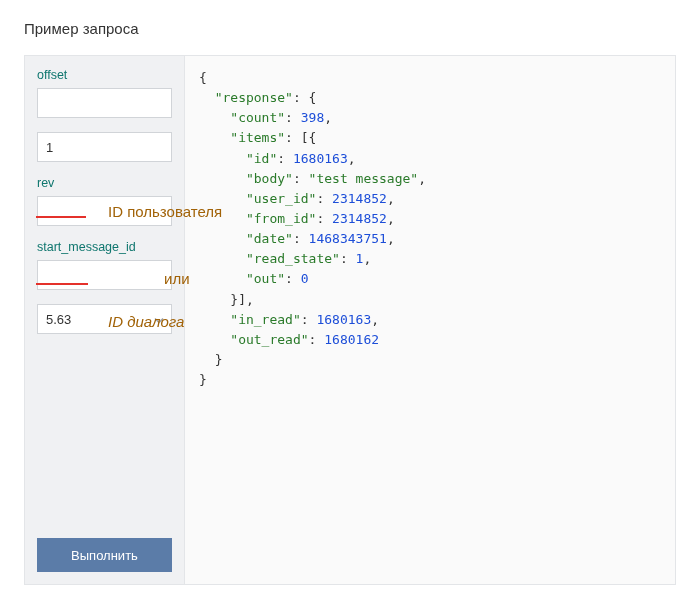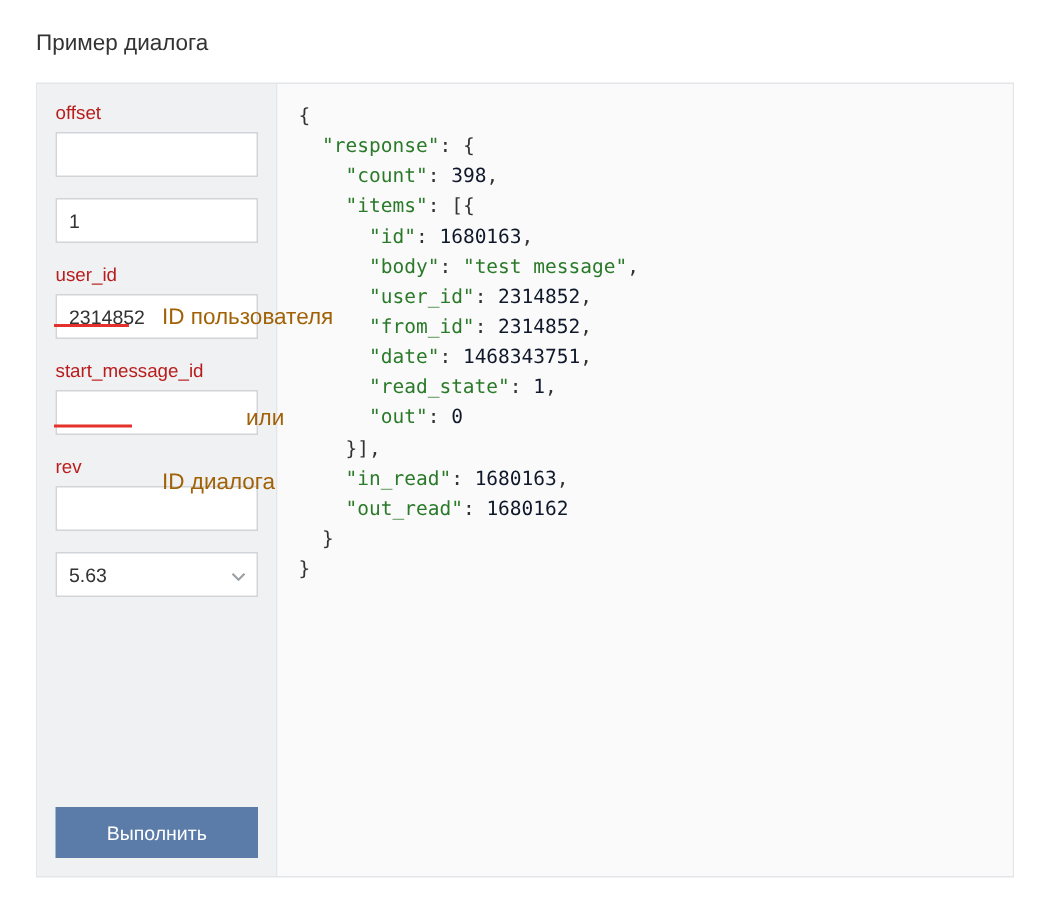--- a/index.html
+++ b/index.html
@@ -29,21 +29,21 @@
     border-right: 1px solid #e3e5e8;
     padding: 12px 12px;
     display: flex;
     flex-direction: column;
   }
   .field {
     margin-bottom: 14px;
   }
   .field-label {
     font-size: 12.5px;
-    color: #b91c1c;
+    color: #0f766e;
     margin-bottom: 6px;
     display: block;
   }
   .field-input {
     width: 100%;
     height: 30px;
     border: 1px solid #d1d4d8;
     background: #fff;
     padding: 0 8px;
     font-size: 13px;
@@ -84,67 +84,63 @@
     background: #fafafa;
     font-family: Consolas, Menlo, Monaco, monospace;
     font-size: 13px;
     line-height: 1.55;
     color: #333;
     white-space: pre;
     overflow: auto;
   }
   .kw  { color: #2a7a2a; } 
   .str { color: #2a7a2a; }
-  .num { color: #0f172a; }
+  .num { color: #1d4ed8; }
   
   .annotation {
     position: absolute;
     color: #a16207;
     font-family: Arial, sans-serif;
     font-size: 15px;
     pointer-events: none;
   }
   .underline-red {
     position: absolute;
     height: 1.5px;
     background: #e4312b;
     pointer-events: none;
   }
 </style>
 </head>
 <body>
 
-<div class="page-title">Пример диалога</div>
+<div class="page-title">Пример запроса</div>
 
 <div class="panel">
 
   <div class="sidebar">
 
     <div class="field">
       <label class="field-label">offset</label>
       <input class="field-input" type="text" value="" style="">
     </div>
 
     <div class="field">
       <input class="field-input" type="text" value="1" style="">
     </div>
 
-    <div class="field">
-      <label class="field-label">user_id</label>
-      <input class="field-input" type="text" value="2314852" style="">
-    </div>
 
 
     <div class="field">
-      <label class="field-label">start_message_id</label>
+      <label class="field-label">rev</label>
       <input class="field-input" type="text" value="" style="">
     </div>
 
     <div class="field">
-      <label class="field-label">rev</label>
+      <label class="field-label">start_message_id</label>
       <input class="field-input" type="text" value="" style="">
     </div>
 
     <div class="field">
       <div class="select-wrap">
         <input class="field-input" type="text" readonly="" value="5.63" style="">
         <span class="chevron">
           <svg width="10" height="6" viewBox="0 0 10 6">
               <path d="M1 1 L5 5 L9 1" fill="none" stroke="currentColor" stroke-width="1.5"></path>
             </svg>
@@ -175,13 +171,13 @@
 }</pre>
 
 </div>
 
 <div class="underline-red" style="left:36px; top:216px; width:50px;"></div>
 <div class="annotation" style="left:108px; top:203px;">ID пользователя</div>
 
 <div class="annotation" style="left:164px; top:270px;text-align:right;">или</div>
 
 <div class="underline-red" style="left:36px; top:283px; width:52px;"></div>
-<div class="annotation" style="left:108px; top:313px;">ID диалога</div>
+<div class="annotation" style="left:108px; top:313px;font-style:italic;">ID диалога</div>
 
 </body></html>

